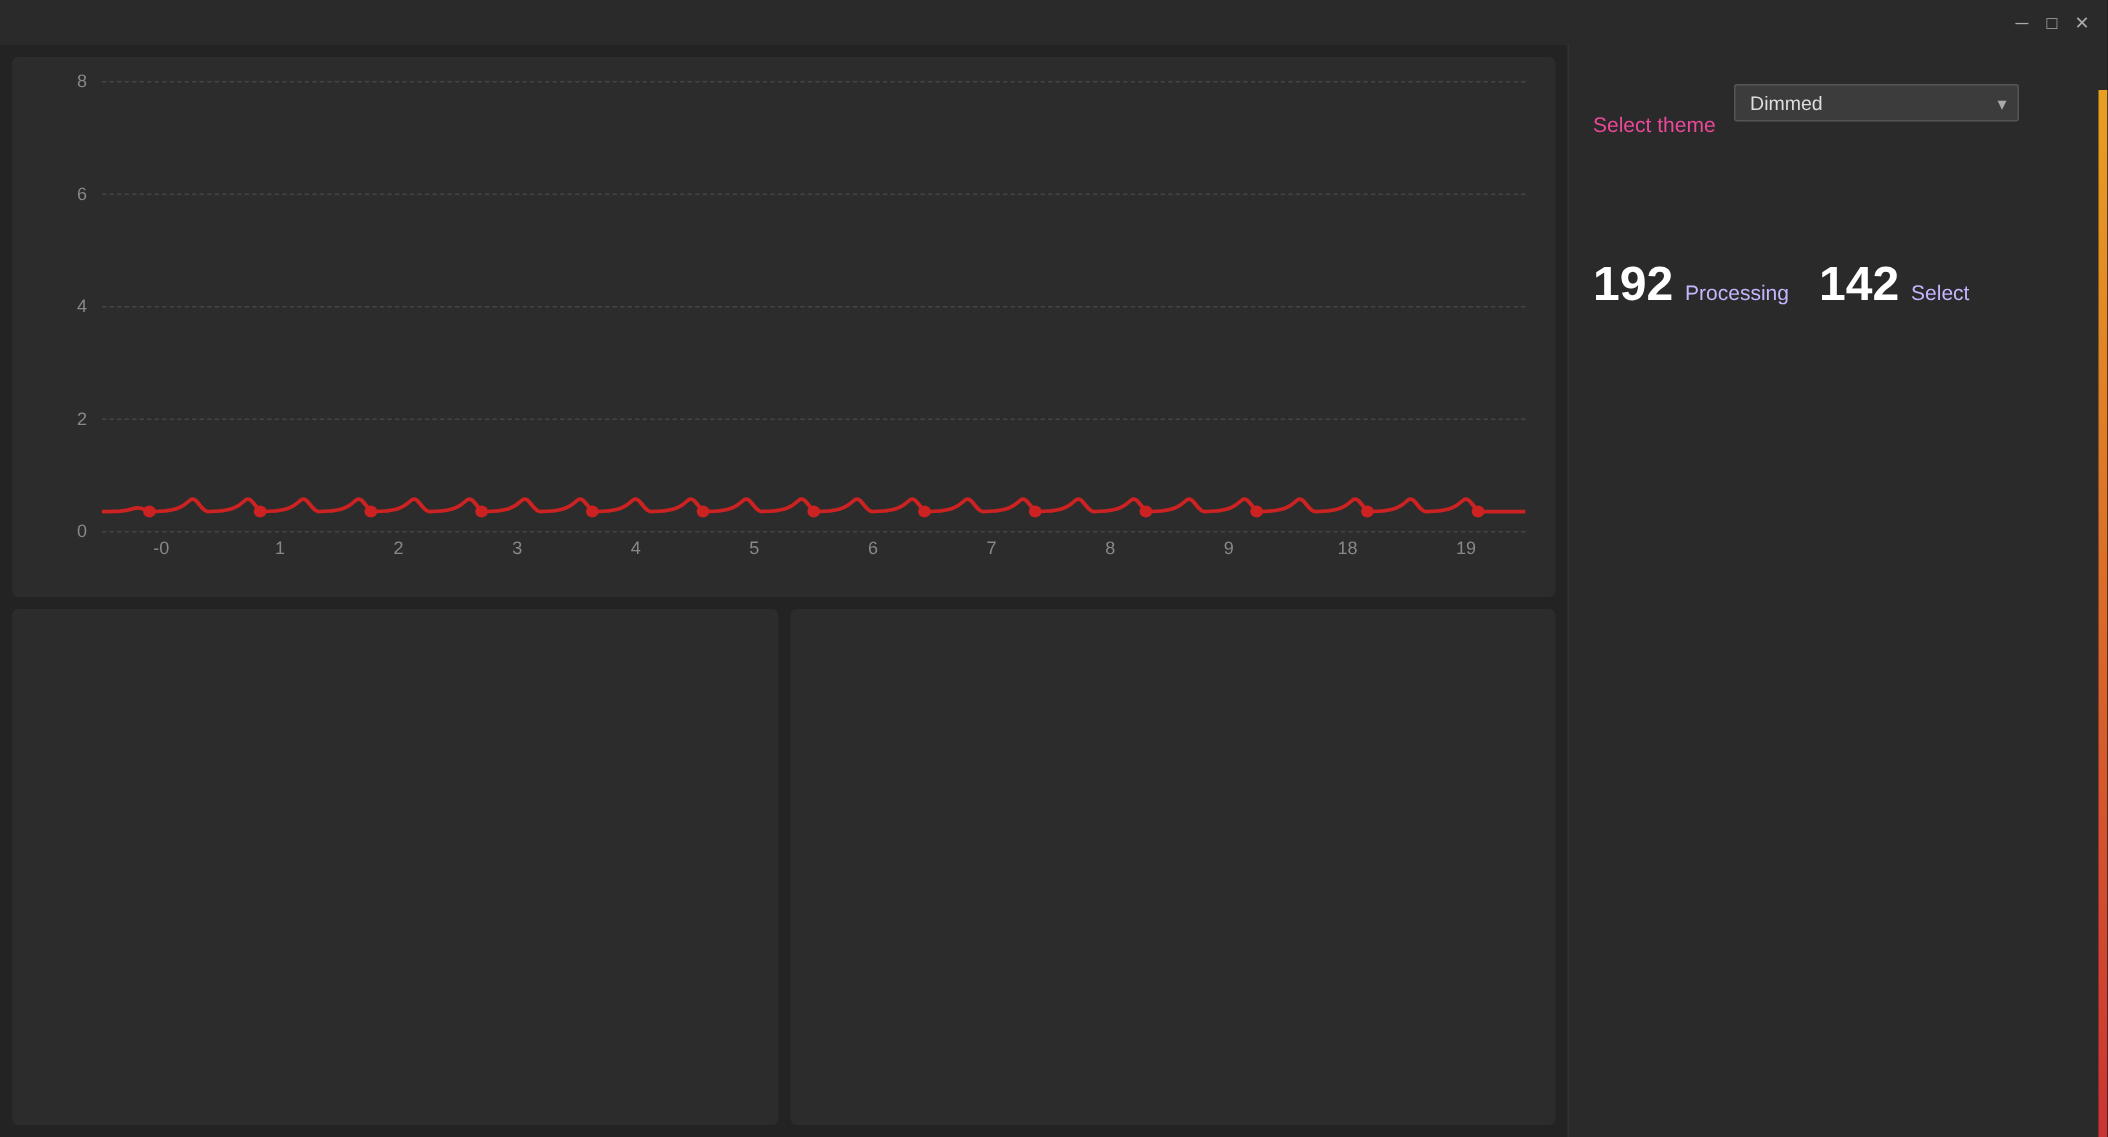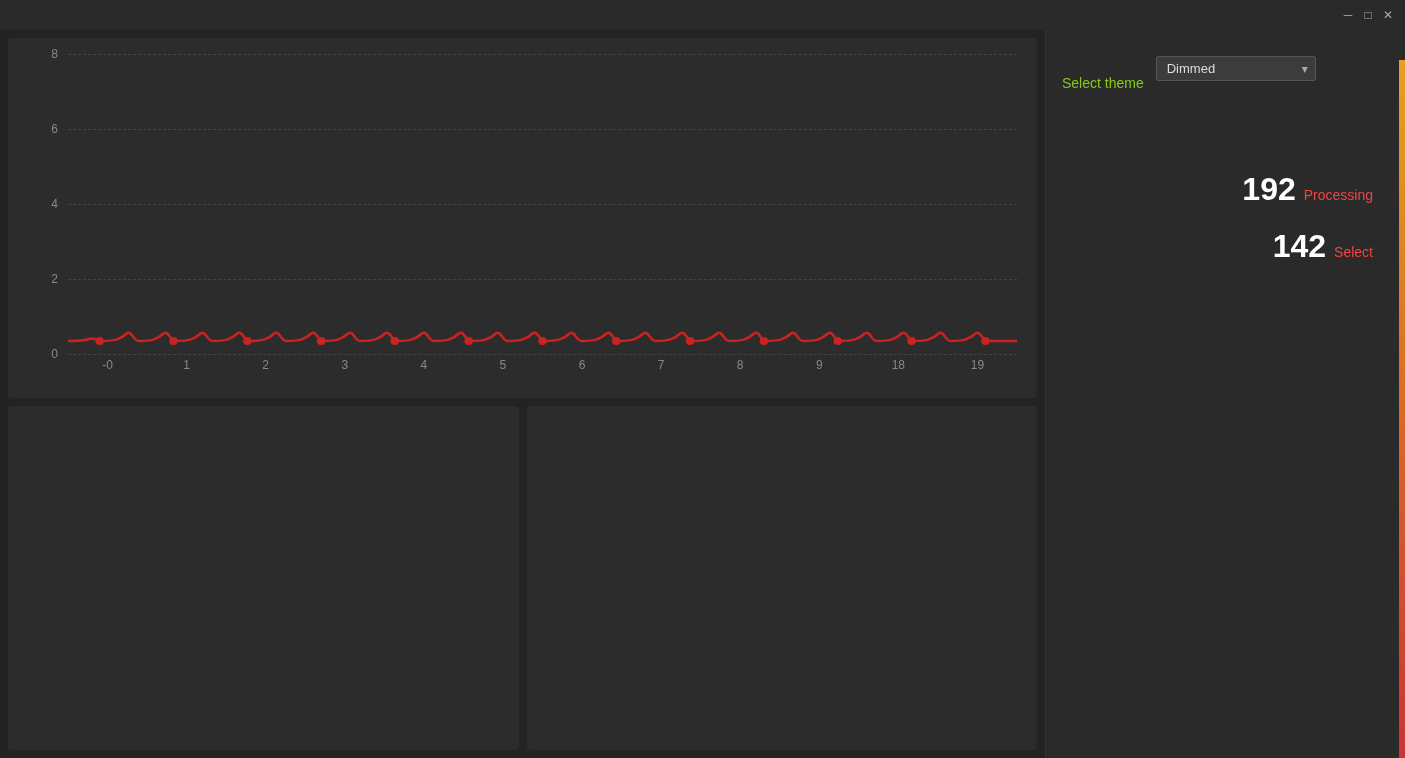--- a/index.html
+++ b/index.html
@@ -123,36 +123,36 @@
     }
 
     .theme-row {
       display: flex;
       align-items: center;
       gap: 12px;
       margin-bottom: 80px;
     }
 
     .theme-label {
-      color: #84cc16;
+      color: #ec4899;
       font-size: 14px;
       white-space: nowrap;
       margin-top: 29px;
     }
 
     .theme-select {
       background: #3c3c3c;
       border: 1px solid #555;
       color: #ddd;
       font-size: 13px;
       padding: 4px 28px 4px 10px;
       border-radius: 2px;
       appearance: none;
       cursor: pointer;
-      width: 160px;
+      width: 190px;
       position: relative;
     }
 
     .theme-select-wrapper {
       position: relative;
       display: inline-block;
     }
 
     .theme-select-wrapper::after {
       content: '▾';
@@ -160,42 +160,41 @@
       right: 8px;
       top: 50%;
       transform: translateY(-50%);
       color: #aaa;
       pointer-events: none;
       font-size: 12px;
     }
 
     .stats-area {
       display: flex;
-      flex-direction: column;
+      flex-direction: row;
       gap: 20px;
       align-items: flex-end;
       padding-right: 16px;
-      justify-content: space-between;
     }
 
     .stat-row {
       display: flex;
       align-items: baseline;
       gap: 8px;
     }
 
     .stat-number {
       font-size: 32px;
       font-weight: bold;
       color: #ffffff;
     }
 
     .stat-label {
       font-size: 14px;
-      color: #ef4444;
+      color: #c4b5fd;
     }
 
     .right-border-accent {
       position: absolute;
       right: 0;
       top: 30px;
       width: 6px;
       bottom: 0;
       background: linear-gradient(to bottom, #e8a020, #cc3333);
     }

